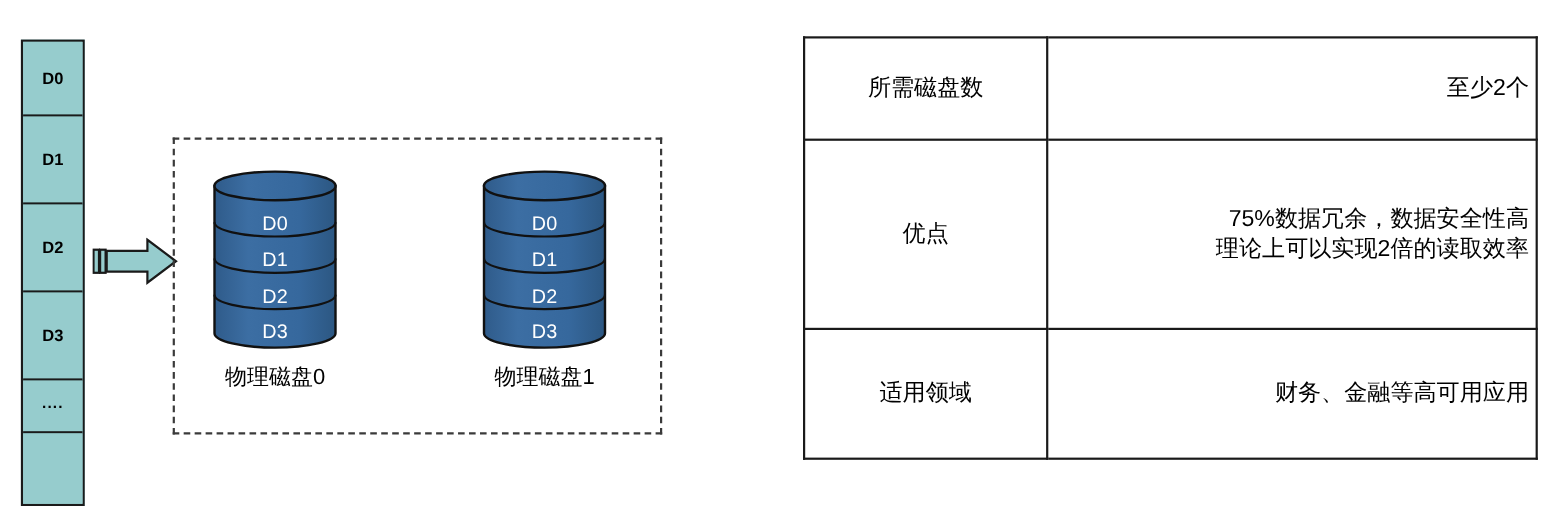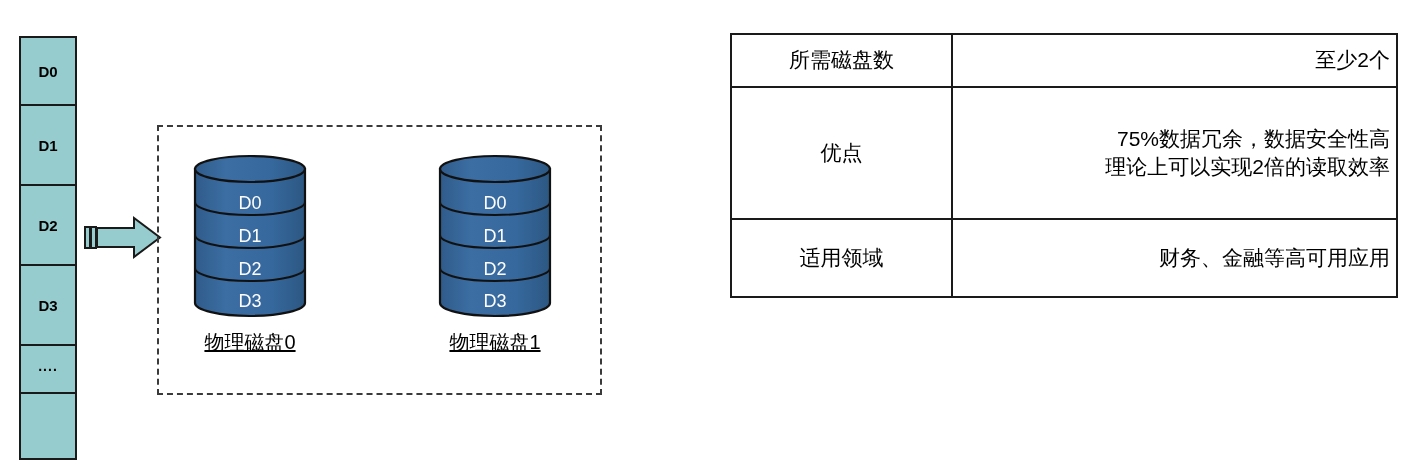--- a/index.html
+++ b/index.html
@@ -98,39 +98,38 @@
 
   .disk-caption {
     position: absolute;
     top: 175px;
     width: 160px;
     left: -22px;
     text-align: center;
     font-size: 20px;
     color: #000000;
     white-space: nowrap;
-    text-decoration: underline;
   }
 
   
   #spec-table {
     position: absolute;
     left: 730px;
     top: 33px;
     width: 668px;
     border-collapse: collapse;
     table-layout: fixed;
   }
   #spec-table td {
     border: 2px solid #1a1a1a;
     text-align: center;
     vertical-align: middle;
     font-size: 21px;
     color: #000000;
-    padding: 0 6px;
+    padding: 20px 6px;
     line-height: 1.35;
   }
   #spec-table td.label-cell { width: 207px; }
   #spec-table tr.row-disks td { height: 51px; }
   #spec-table tr.row-pros td { height: 130px; }
   #spec-table tr.row-cons td { height: 92px; }
   #spec-table tr.row-apps td { height: 76px; }
   .cell-line { display: block; text-align: right; }
 </style>
 </head>

